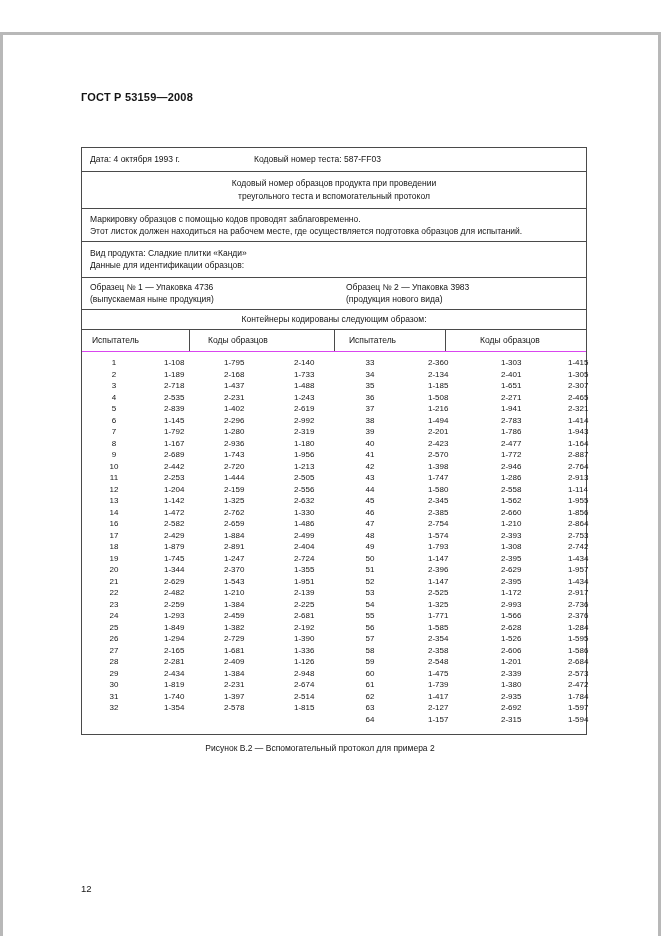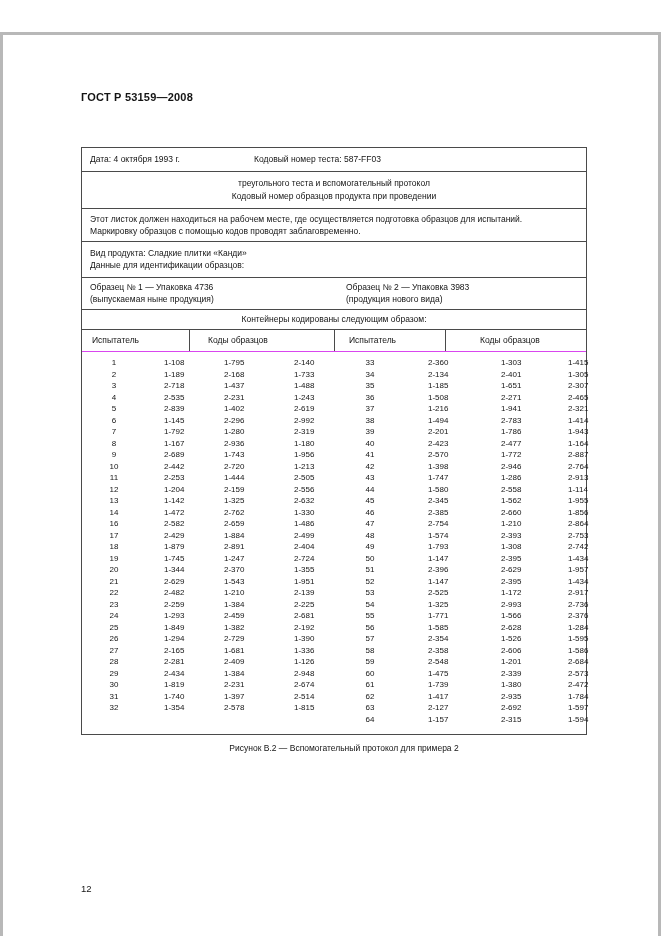--- a/index.html
+++ b/index.html
@@ -84,21 +84,21 @@
   .half { width: 252px; }
   .trow { display: grid; line-height: 11.5px; }
   .half-left .trow { grid-template-columns: 64px 60px 70px 58px; }
   .half-right .trow { grid-template-columns: 72px 73px 67px 40px; }
   .td { white-space: nowrap; overflow: visible; }
   .td-num { text-align: center; }
   .half-left .td-code { padding-left: 18px; }
   .half-right .td-code { padding-left: 22px; }
   .caption {
     position: absolute;
-    left: 88px;
+    left: 64px;
     top: 708px;
     width: 506px;
     text-align: center;
     font-size: 8.5px;
   }
   .pagenum {
     position: absolute;
     left: 78px;
     top: 848px;
     font-size: 9.5px;
@@ -112,27 +112,27 @@
   <div class="gost-header">ГОСТ Р 53159—2008</div>
 
   <div class="form-box">
 
     <div class="sec sec-date">
       <span class="date-span">Дата: 4 октября 1993 г.</span>
       <span>Кодовый номер теста: 587-FF03</span>
     </div>
 
     <div class="sec sec-title">
+      <div>Кодовый номер образцов продукта при проведении</div>
       <div>треугольного теста и вспомогательный протокол</div>
-      <div>Кодовый номер образцов продукта при проведении</div>
     </div>
 
     <div class="sec sec-note">
+      <div>Маркировку образцов с помощью кодов проводят заблаговременно.</div>
       <div>Этот листок должен находиться на рабочем месте, где осуществляется подготовка образцов для испытаний.</div>
-      <div>Маркировку образцов с помощью кодов проводят заблаговременно.</div>
     </div>
 
     <div class="sec sec-product">
       <div>Вид продукта: Сладкие плитки «Канди»</div>
       <div>Данные для идентификации образцов:</div>
     </div>
 
     <div class="sec sec-samples">
       <div class="sample-a">
         <div>Образец № 1 — Упаковка 4736</div>

